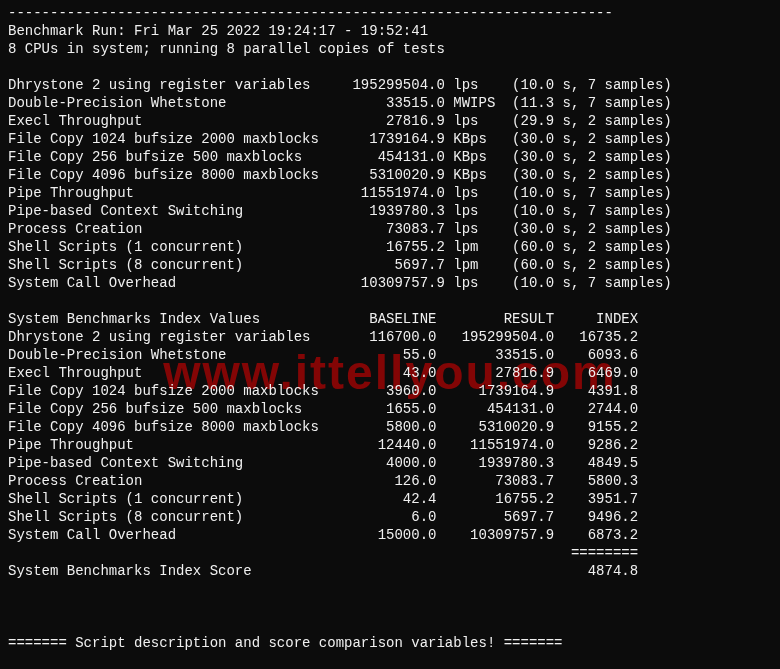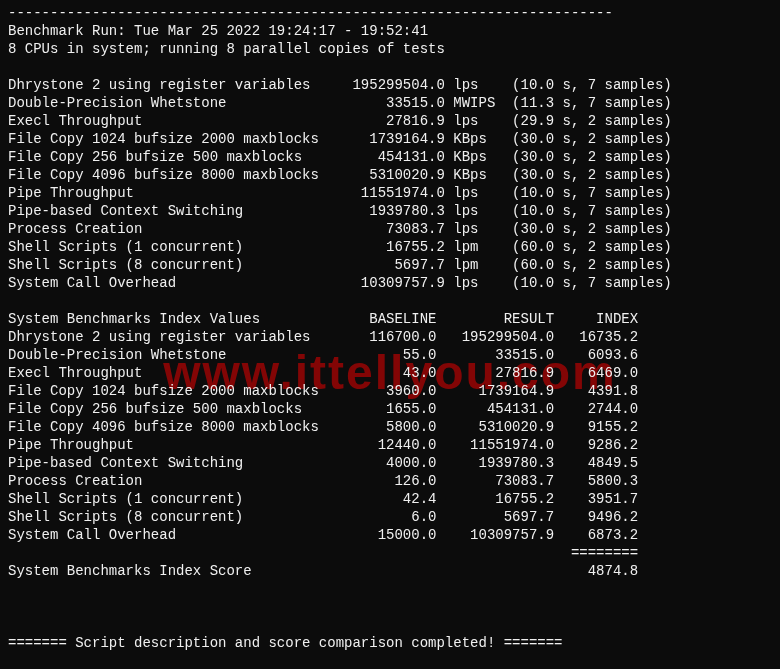--- a/index.html
+++ b/index.html
@@ -35,21 +35,21 @@
     white-space: nowrap;
     margin-top: 43px;
   }
 </style>
 </head>
 <body>
 
 <div class="watermark">www.ittellyou.com</div>
 
 <div class="terminal"><span>------------------------------------------------------------------------</span>
-<span>Benchmark Run: Tue Mar 25 2022 19:24:17 - 19:52:41</span>
+<span>Benchmark Run: Fri Mar 25 2022 19:24:17 - 19:52:41</span>
 <span>8 CPUs in system; running 8 parallel copies of tests</span>
 
 <span id="raw-block">Dhrystone 2 using register variables     195299504.0 lps    (10.0 s, 7 samples)
 Double-Precision Whetstone                   33515.0 MWIPS  (11.3 s, 7 samples)
 Execl Throughput                             27816.9 lps    (29.9 s, 2 samples)
 File Copy 1024 bufsize 2000 maxblocks      1739164.9 KBps   (30.0 s, 2 samples)
 File Copy 256 bufsize 500 maxblocks         454131.0 KBps   (30.0 s, 2 samples)
 File Copy 4096 bufsize 8000 maxblocks      5310020.9 KBps   (30.0 s, 2 samples)
 Pipe Throughput                           11551974.0 lps    (10.0 s, 7 samples)
 Pipe-based Context Switching               1939780.3 lps    (10.0 s, 7 samples)
@@ -69,14 +69,14 @@
 Pipe-based Context Switching                 4000.0     1939780.3    4849.5
 Process Creation                              126.0       73083.7    5800.3
 Shell Scripts (1 concurrent)                   42.4       16755.2    3951.7
 Shell Scripts (8 concurrent)                    6.0        5697.7    9496.2
 System Call Overhead                        15000.0    10309757.9    6873.2</span>
 <span>                                                                   ========</span>
 <span id="score-line">System Benchmarks Index Score                                        4874.8</span>
 
 
 
-<span>======= Script description and score comparison completed! =======</span>
+<span>======= Script description and score comparison variables! =======</span>
 </div>
 
 </body></html>

